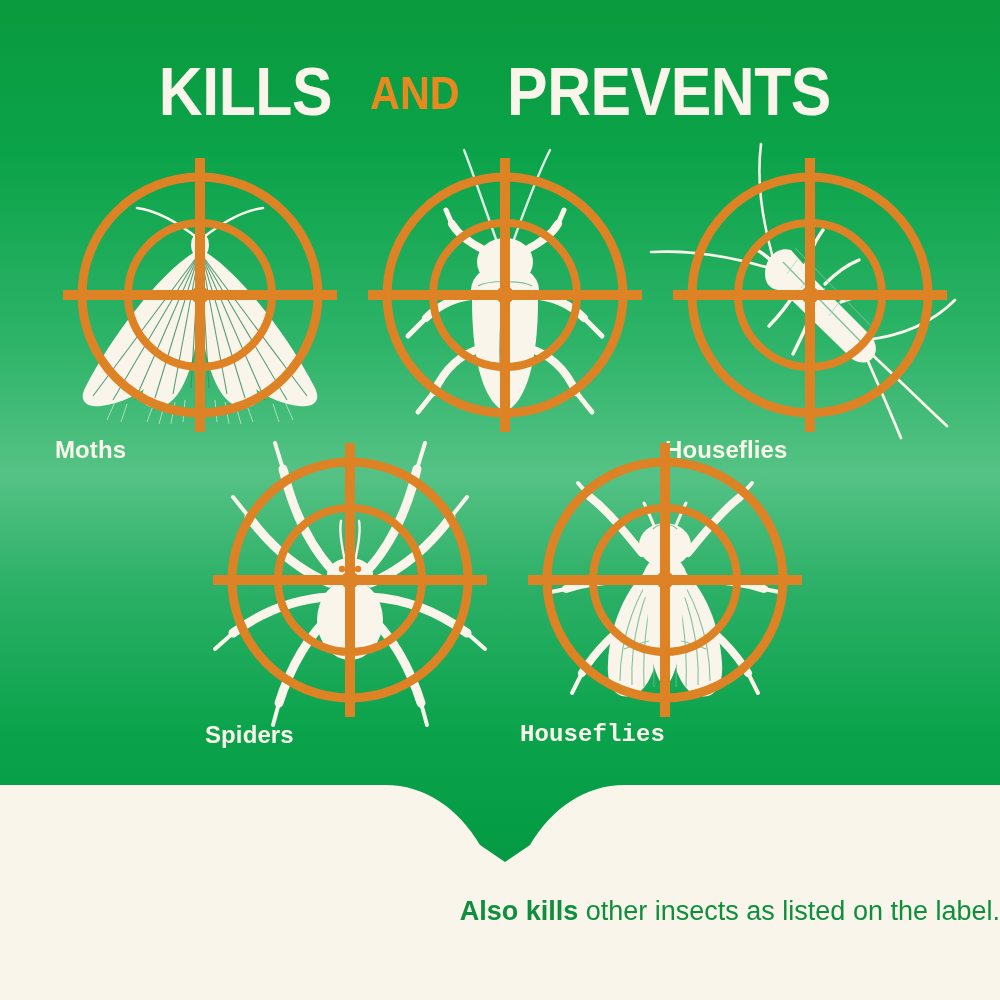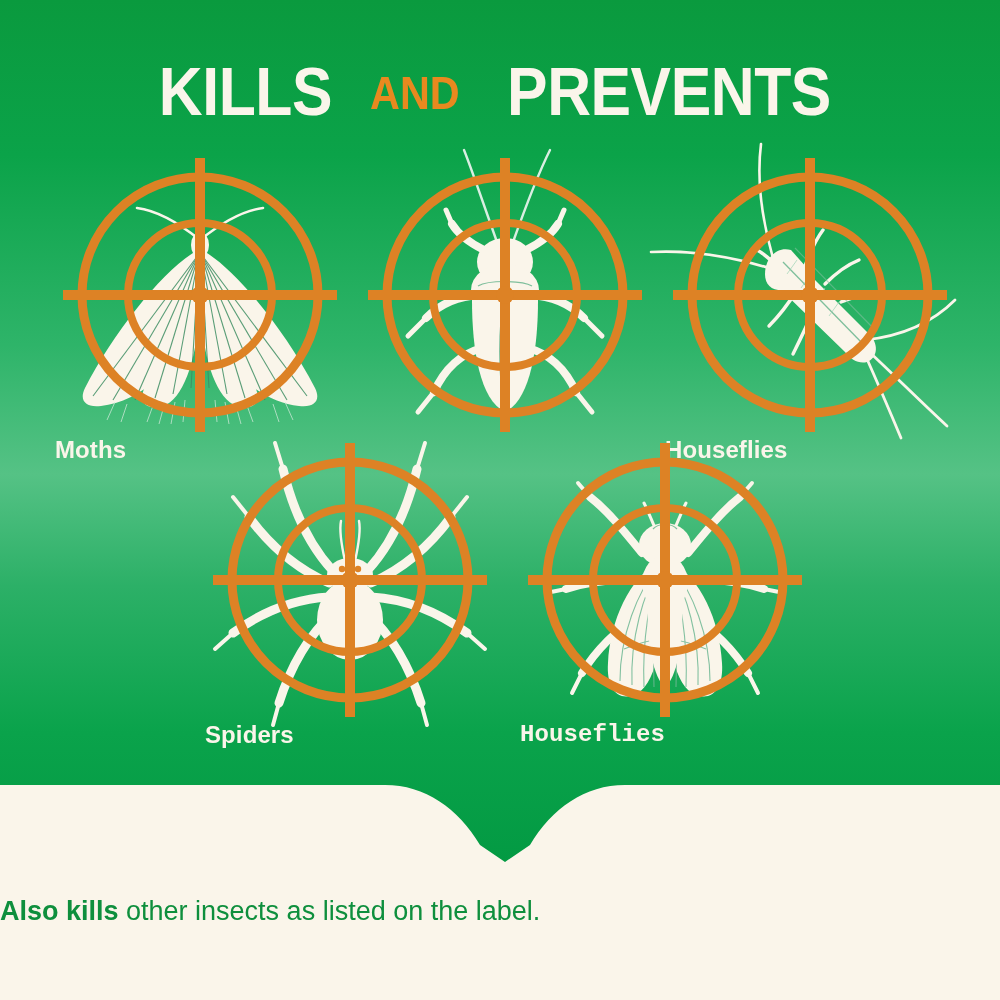--- a/index.html
+++ b/index.html
@@ -42,21 +42,21 @@
   .cell svg { display:block; overflow:visible; }
   .cell-label {
     position:absolute; width:100%; text-align:left;
     color:#FAF5EA; font-size:24px; font-weight:bold;
     letter-spacing:0.1px; white-space:nowrap;
   }
 
   
   .footer {
     position:absolute; left:0; top:896px; width:1000px;
-    text-align:left; z-index:6;
+    text-align:right; z-index:6;
   }
   .footer-line { font-size:27px; color:#0E8F3D; white-space:nowrap; }
   .footer-bold { font-weight:bold; }
 </style>
 </head>
 <body>
 
 <div id="poster">
 
   <div class="green-panel">

